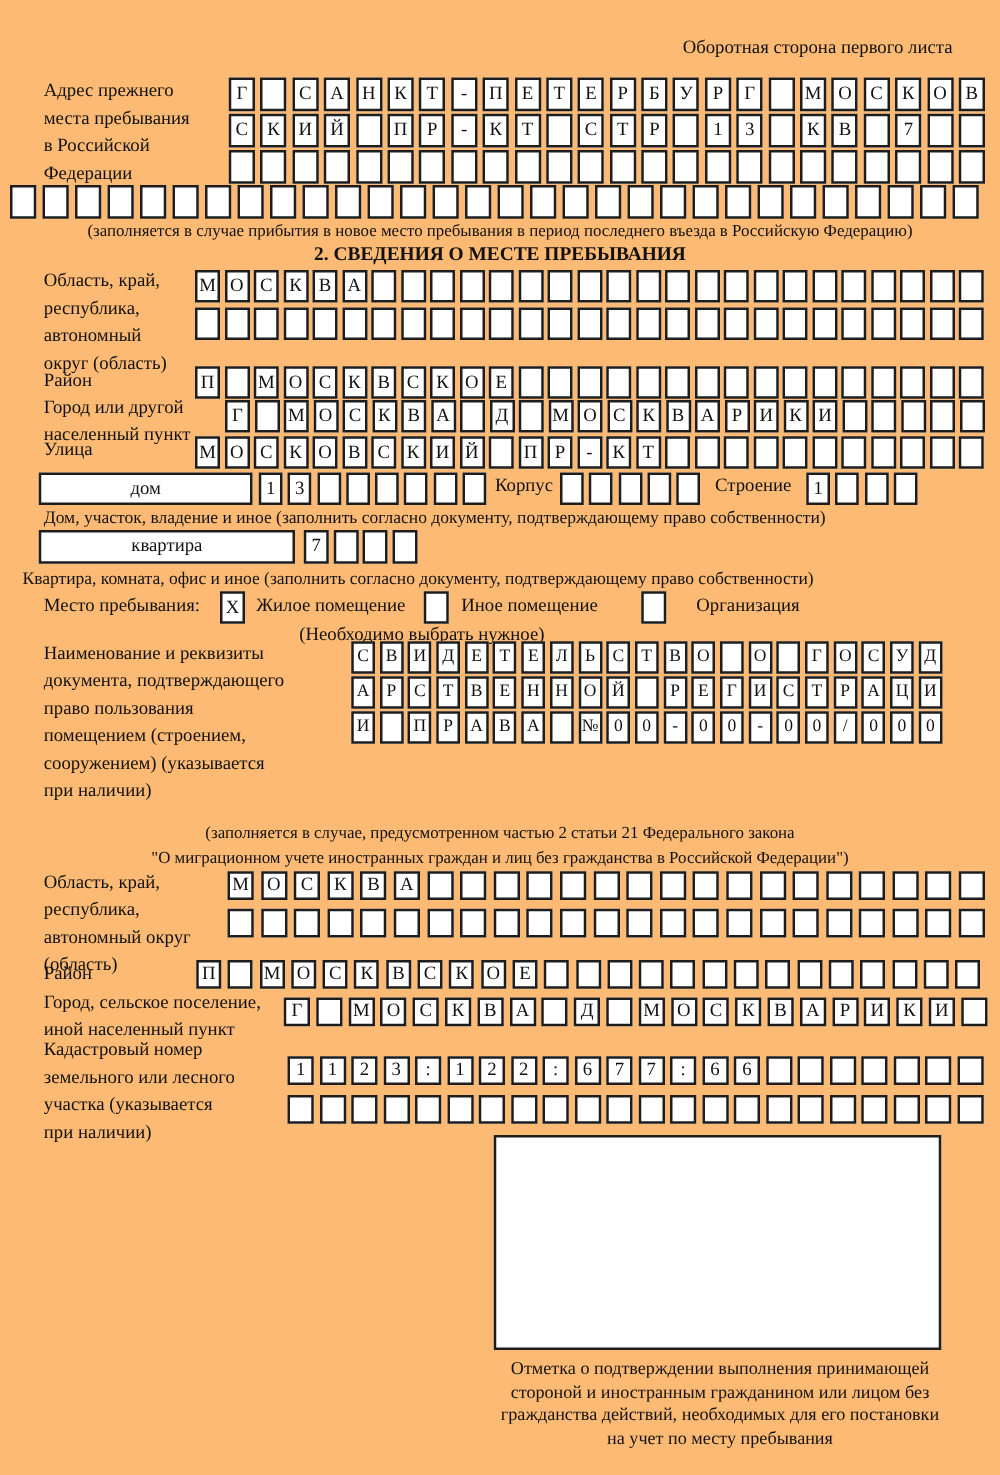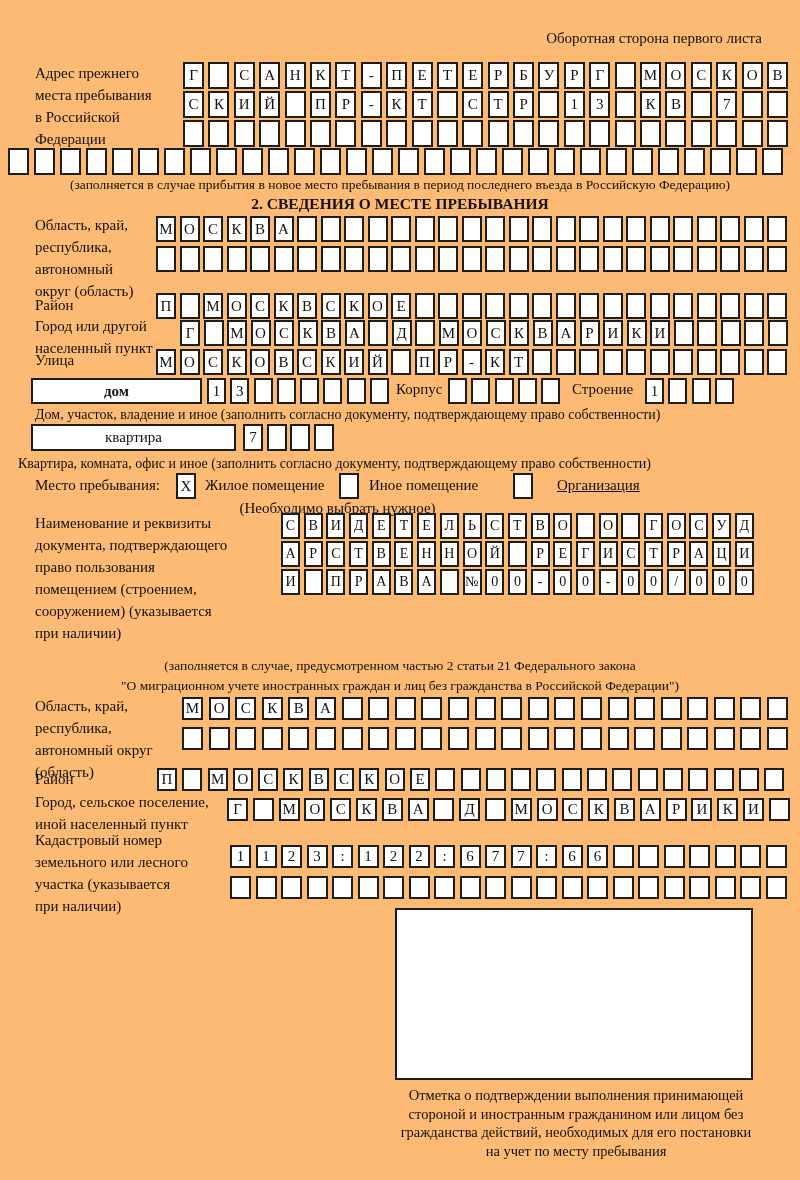--- a/index.html
+++ b/index.html
@@ -301,21 +301,21 @@
       <span class="cell"></span>
       <span class="cell"></span>
       <span class="cell"></span>
       <span class="cell"></span>
       <span class="cell"></span>
       <span class="cell"></span>
       <span class="cell"></span>
       <span class="cell"></span>
     </div>
 
-  <div class="labelbox" style="left:31px; top:378px; width:171px; height:26px;font-weight:bold;">
+  <div class="labelbox" style="left:31px; top:378px; width:171px; height:26px;">
     <span>дом</span>
   </div>
   <div class="grid" style="left:207px; top:378px; gap:4.3px; --cw:19px; --ch:26px;">
       <span class="cell">1</span>
       <span class="cell">3</span>
       <span class="cell"></span>
       <span class="cell"></span>
       <span class="cell"></span>
       <span class="cell"></span>
       <span class="cell"></span>
@@ -354,21 +354,21 @@
     <span>X</span>
   </div>
   <div class="t" style="left:205px; top:477px;">Жилое помещение</div>
   <div class="checkbox" style="left:339px; top:473px;">
     <span></span>
   </div>
   <div class="t" style="left:369px; top:477px;">Иное помещение</div>
   <div class="checkbox" style="left:513px; top:473px;">
     <span></span>
   </div>
-  <div class="t" style="left:557px; top:477px;text-decoration:underline;">Организация</div>
+  <div class="t" style="left:557px; top:477px;">Организация</div>
   <div class="t" style="left:150px; top:500px; width:375px; text-align:center; font-size:15px;">(Необходимо выбрать нужное)</div>
 
   <div class="t label" style="left:35px; top:512px;">
     <div>Наименование и реквизиты</div>
     <div>документа, подтверждающего</div>
     <div>право пользования</div>
     <div>помещением (строением,</div>
     <div>сооружением) (указывается</div>
     <div>при наличии)</div>
   </div>

